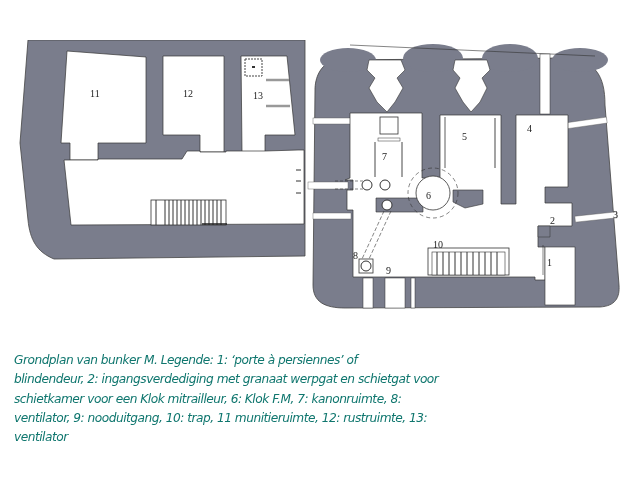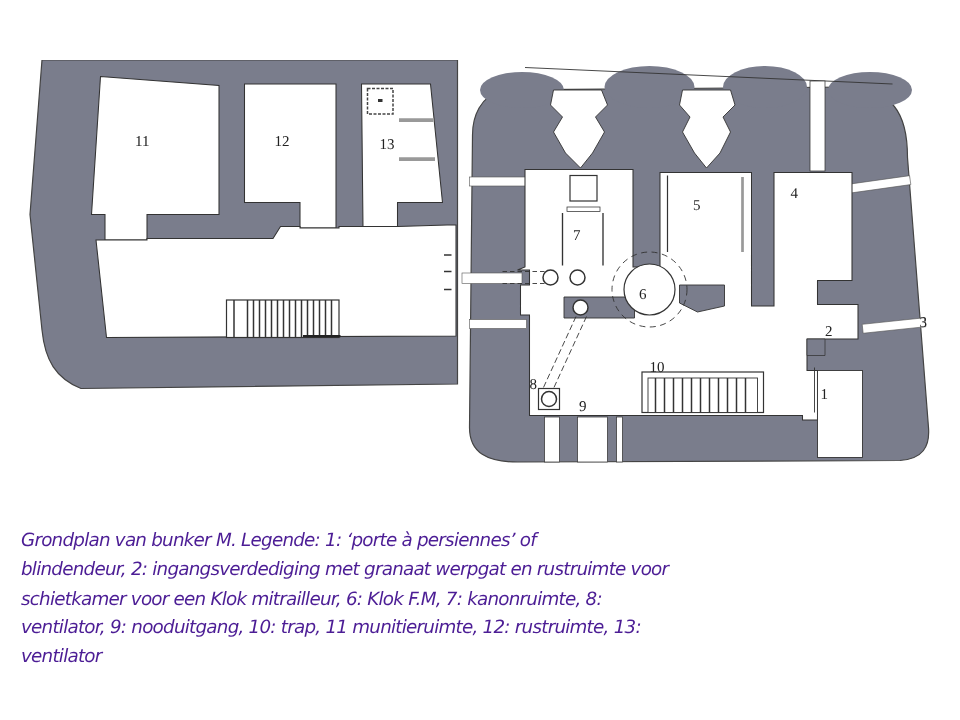--- a/index.html
+++ b/index.html
@@ -1,21 +1,21 @@
 <!DOCTYPE html>
 <html><head>
 <meta charset="utf-8">
 <style>
   html, body { margin:0; padding:0; background:#ffffff; }
   body { width:640px; height:480px; position:relative; overflow:hidden; font-family:"Liberation Sans", sans-serif; }
   .plan { position:absolute; }
   .plan-left { left:12px; top:40px; width:310px; height:280px; }
   .plan-right { left:305px; top:30px; width:335px; height:300px; }
   svg text { font-family:"Liberation Serif", serif; font-size:10px; fill:#222; }
-  .caption { position:absolute; left:14px; top:351px; width:520px; font-family:"DejaVu Sans", sans-serif; font-style:italic; font-size:12.2px; line-height:19.3px; color:#4c1d95; letter-spacing:-0.5px; }
+  .caption { position:absolute; left:14px; top:351px; width:520px; font-family:"DejaVu Sans", sans-serif; font-style:italic; font-size:12.2px; line-height:19.3px; color:#0f766e; letter-spacing:-0.5px; }
   .caption span { display:block; white-space:nowrap; }
 </style>
 </head>
 <body>
 
 <div class="plan plan-left">
   <svg width="310" height="280" viewBox="0 0 310 280">
 
     <path d="M16,0 L293,0 L293,216 L42,219 C25,212 18,200 16,180 L8,103 Z" fill="#7a7d8c" stroke="#444" stroke-width="0.8"></path>
 
@@ -141,17 +141,17 @@
     <text x="121" y="169">6</text>
     <text x="77" y="130">7</text>
     <text x="48" y="229">8</text>
     <text x="81" y="244">9</text>
     <text x="128" y="218">10</text>
   </svg>
 </div>
 
 <div class="caption">
   <span>Grondplan van bunker M. Legende: 1: ‘porte à persiennes’ of</span>
-  <span>blindendeur, 2: ingangsverdediging met granaat werpgat en rustruimte voor</span>
+  <span>blindendeur, 2: ingangsverdediging met granaat werpgat en schietgat voor</span>
   <span>schietkamer voor een Klok mitrailleur, 6: Klok F.M, 7: kanonruimte, 8:</span>
   <span>ventilator, 9: nooduitgang,  10: trap, 11 munitieruimte, 12: rustruimte, 13:</span>
   <span>ventilator</span>
 </div>
 
 </body></html>

